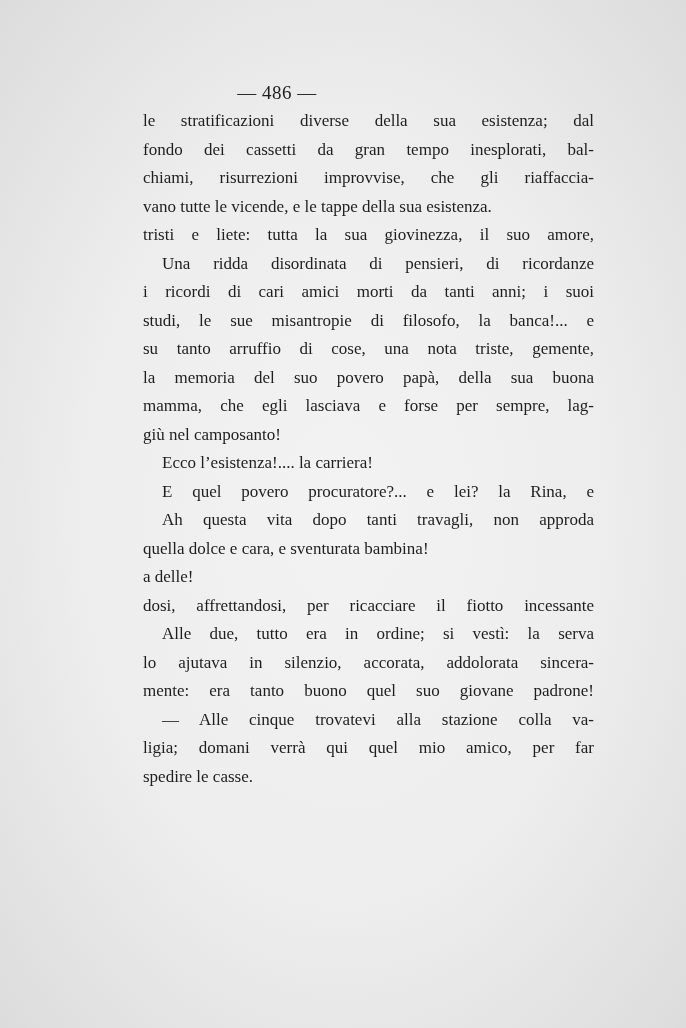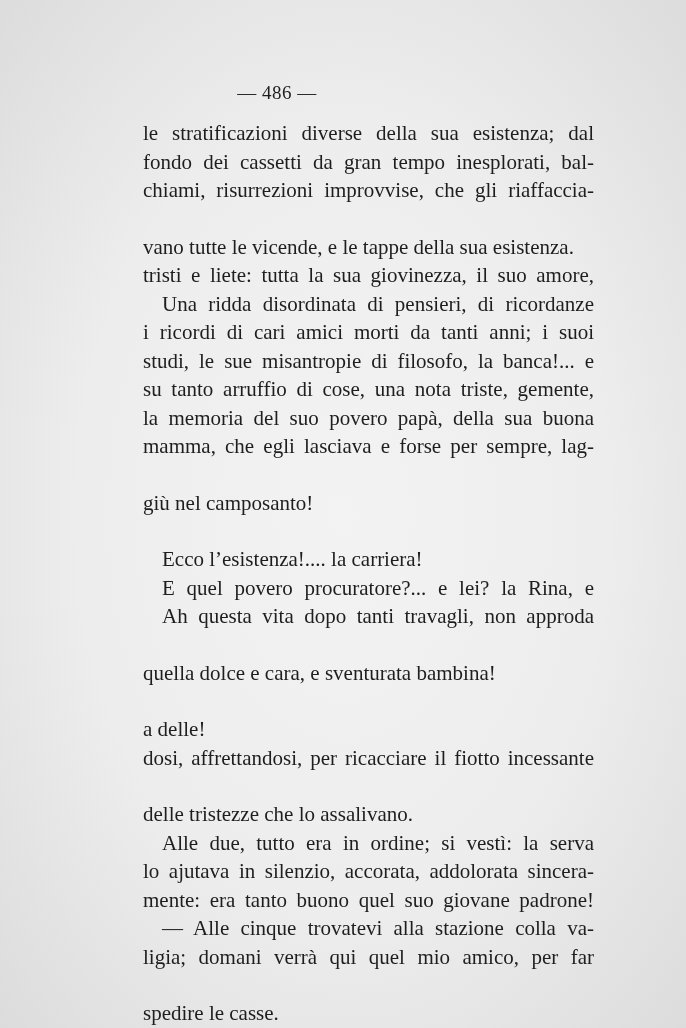--- a/index.html
+++ b/index.html
@@ -10,29 +10,29 @@
       radial-gradient(ellipse at 50% 50%, #f3f3f3 0%, #ededed 55%, #dcdcdc 100%);
     font-family: "Liberation Serif", "DejaVu Serif", serif;
     color: #1e1e1e;
     position: relative;
   }
   .page-number {
     position: absolute; top: 70px; left: 0; width: 554px;
     text-align: center; font-size: 19px; letter-spacing: 0.5px; margin-top: 12px;
   }
   .text-block {
-    position: absolute; top: 119px; left: 143px; width: 451px;
-    font-size: 21px; line-height: 28.5px;
+    position: absolute; top: 107px; left: 143px; width: 451px;
+    font-size: 17px; line-height: 28.5px;
   }
   .line {
     display: block; white-space: nowrap;
     text-align: justify; text-align-last: justify;
     height: 28.5px;
   }
-  .line.last { text-align-last: left; margin-top: 28px; }
+  .line.last { text-align-last: left; }
   .line.indent { padding-left: 19px; }
 </style>
 </head>
 <body>
 
 <div class="page-number">— 486 —</div>
 
 <div class="text-block">
   <span class="line">le stratificazioni diverse della sua esistenza; dal</span>
   <span class="line">fondo dei cassetti da gran tempo inesplorati, bal-</span>
@@ -45,20 +45,19 @@
   <span class="line">su tanto arruffio di cose, una nota triste, gemente,</span>
   <span class="line">la memoria del suo povero papà, della sua buona</span>
   <span class="line">mamma, che egli lasciava e forse per sempre, lag-</span>
   <span class="line last">giù nel camposanto!</span>
   <span class="line indent last">Ecco l’esistenza!.... la carriera!</span>
   <span class="line indent">E quel povero procuratore?... e lei? la Rina, e</span>
   <span class="line indent">Ah questa vita dopo tanti travagli, non approda</span>
   <span class="line last">quella dolce e cara, e sventurata bambina!</span>
   <span class="line last">a delle!</span>
   <span class="line">dosi, affrettandosi, per ricacciare il fiotto incessante</span>
-  <span class="line last">delle tristezze che lo assalivano.</span>
   <span class="line indent">Alle due, tutto era in ordine; si vestì: la serva</span>
   <span class="line">lo ajutava in silenzio, accorata, addolorata sincera-</span>
   <span class="line">mente: era tanto buono quel suo giovane padrone!</span>
   <span class="line indent">— Alle cinque trovatevi alla stazione colla va-</span>
   <span class="line">ligia; domani verrà qui quel mio amico, per far</span>
   <span class="line last">spedire le casse.</span>
 </div>
 
 </body></html>

